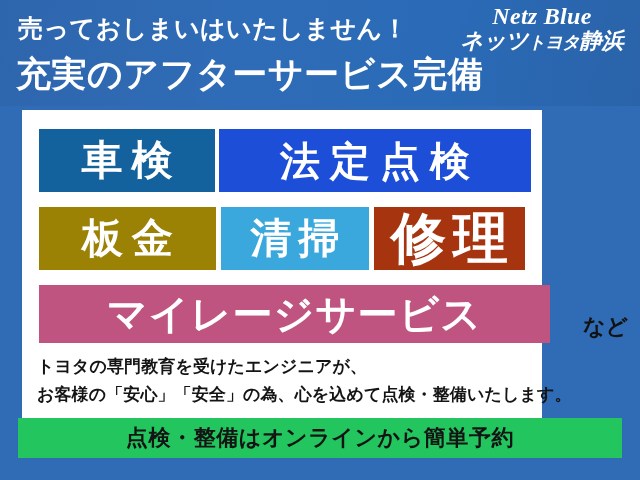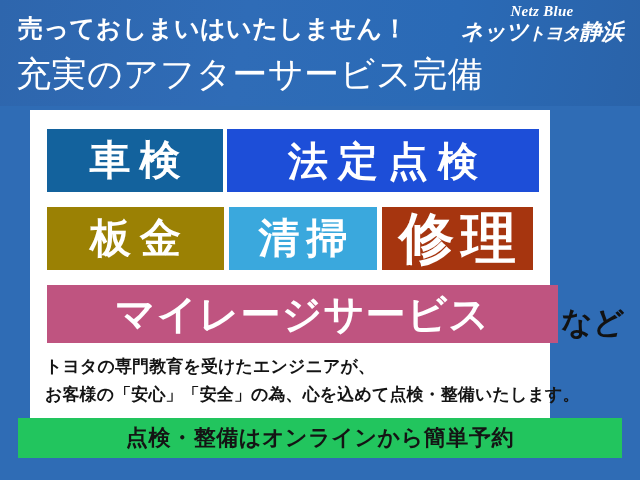--- a/index.html
+++ b/index.html
@@ -34,37 +34,37 @@
     font-weight: 700;
     color: #ffffff;
     letter-spacing: 0.5px;
     white-space: nowrap;
     line-height: 1;
   }
   .hdr-line2 {
     position: absolute;
     left: 16px; top: 54px;
     font-size: 35px;
-    font-weight: 400;
+    font-weight: 700;
     color: #ffffff;
     letter-spacing: 0.5px;
     white-space: nowrap;
     line-height: 1.12;
   }
   .brand {
     position: absolute;
     right: 8px; top: 4px;
     text-align: center;
     width: 180px;
   }
   .brand-en {
     font-family: "Liberation Serif", serif;
     font-style: italic;
     font-weight: 700;
-    font-size: 15px;
+    font-size: 24px;
     color: #ffffff;
     line-height: 1.05;
     letter-spacing: 0.3px;
     white-space: nowrap;
   }
   .brand-jp {
     font-size: 22px;
     font-weight: 700;
     font-style: italic;
     color: #ffffff;
@@ -73,21 +73,21 @@
     letter-spacing: -0.5px;
     transform: scaleX(1.02);
   }
   .brand-jp .sm {
     font-size: 17px;
   }
 
   
   .panel {
     position: absolute;
-    left: 30px; top: 110px;
+    left: 22px; top: 110px;
     width: 520px;
     height: 345px;
     background: #ffffff;
   }
 
   
   .chip-row {
     position: absolute;
     left: 0;
     display: flex;
@@ -147,27 +147,28 @@
   .chip-e .chip-text { letter-spacing: 7px; padding-left: 7px; }
 
   .chip-f { 
     width: 511px; height: 58px;
     background: #bf5480;
     font-size: 40px;
   }
   .chip-f .chip-text { letter-spacing: 1px; }
 
   .nado {
-    font-size: 31px;
+    font-size: 22px;
     font-weight: 700;
     color: #121212;
     line-height: 1;
     padding-bottom: 5px;
     padding-left: 3px;
     white-space: nowrap;
+    margin-left: 30px;
   }
 
   
   .body-copy {
     position: absolute;
     left: 15px; top: 243px;
     width: 580px;
   }
   .body-copy p {
     margin: 0;

